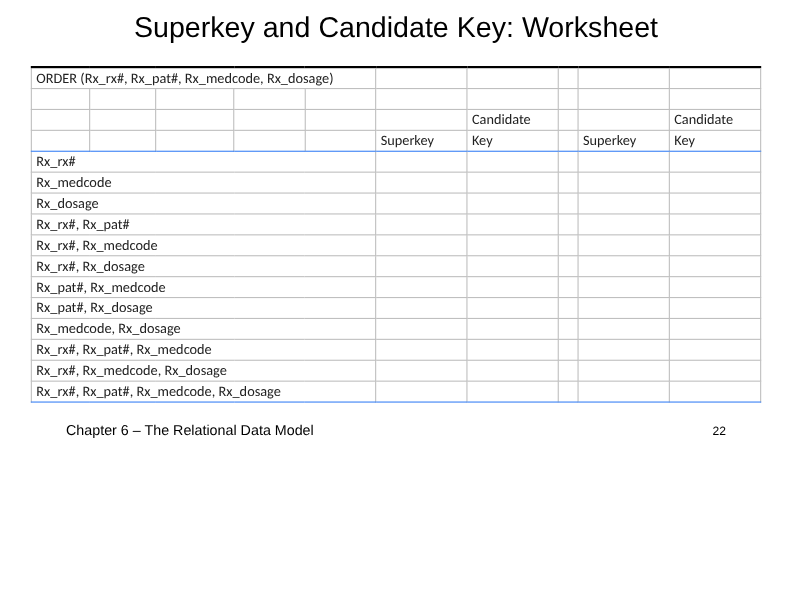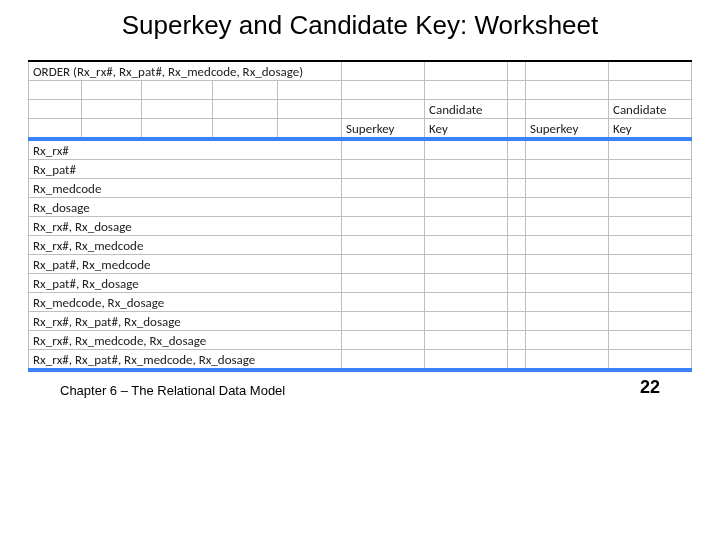--- a/index.html
+++ b/index.html
@@ -41,36 +41,36 @@
     height: 18px;
     padding: 0 4px;
     white-space: nowrap;
     overflow: hidden;
     vertical-align: middle;
   }
   .sheet .hdr-top td {
     border-top: 2px solid #000;
   }
   .sheet .hdr-bot td {
-    border-bottom: 4px solid #3b82f6;
+    border-bottom: 1px solid #3b82f6;
   }
   .sheet td.ralign { text-align: left; }
   .footer-left {
     position: absolute;
     left: 60px;
     bottom: 18px;
     font-size: 13px;
     font-weight: normal;
   }
   .footer-right {
     position: absolute;
     right: 60px;
     bottom: 18px;
-    font-size: 18px;
-    font-weight: bold;
+    font-size: 11px;
+    font-weight: normal;
     margin-left: 40px;
   }
   
   col.c1 { width: 46px; }
   col.c2 { width: 52px; }
   col.c3 { width: 62px; }
   col.c4 { width: 56px; }
   col.c5 { width: 56px; }
   col.c6 { width: 74px; }
   col.c7 { width: 74px; }
@@ -150,60 +150,60 @@
 
   <tr>
           <td colspan="5">Rx_rx#</td>
           <td></td>
           <td></td>
           <td></td>
           <td></td>
           <td></td>
         </tr>
         <tr>
-          <td colspan="5">Rx_pat#</td>
-          <td></td>
-          <td></td>
-          <td></td>
-          <td></td>
-          <td></td>
-        </tr>
-        <tr>
           <td colspan="5">Rx_medcode</td>
           <td></td>
           <td></td>
           <td></td>
           <td></td>
           <td></td>
         </tr>
         <tr>
           <td colspan="5">Rx_dosage</td>
           <td></td>
           <td></td>
           <td></td>
           <td></td>
           <td></td>
         </tr>
         <tr>
+          <td colspan="5">Rx_rx#, Rx_pat#</td>
+          <td></td>
+          <td></td>
+          <td></td>
+          <td></td>
+          <td></td>
+        </tr>
+        <tr>
+          <td colspan="5">Rx_rx#, Rx_medcode</td>
+          <td></td>
+          <td></td>
+          <td></td>
+          <td></td>
+          <td></td>
+        </tr>
+        <tr>
           <td colspan="5">Rx_rx#, Rx_dosage</td>
           <td></td>
           <td></td>
           <td></td>
           <td></td>
           <td></td>
         </tr>
         <tr>
-          <td colspan="5">Rx_rx#, Rx_medcode</td>
-          <td></td>
-          <td></td>
-          <td></td>
-          <td></td>
-          <td></td>
-        </tr>
-        <tr>
           <td colspan="5">Rx_pat#, Rx_medcode</td>
           <td></td>
           <td></td>
           <td></td>
           <td></td>
           <td></td>
         </tr>
         <tr>
           <td colspan="5">Rx_pat#, Rx_dosage</td>
           <td></td>
@@ -214,21 +214,21 @@
         </tr>
         <tr>
           <td colspan="5">Rx_medcode, Rx_dosage</td>
           <td></td>
           <td></td>
           <td></td>
           <td></td>
           <td></td>
         </tr>
         <tr>
-          <td colspan="5">Rx_rx#, Rx_pat#, Rx_dosage</td>
+          <td colspan="5">Rx_rx#, Rx_pat#, Rx_medcode</td>
           <td></td>
           <td></td>
           <td></td>
           <td></td>
           <td></td>
         </tr>
         <tr>
           <td colspan="5">Rx_rx#, Rx_medcode, Rx_dosage</td>
           <td></td>
           <td></td>

